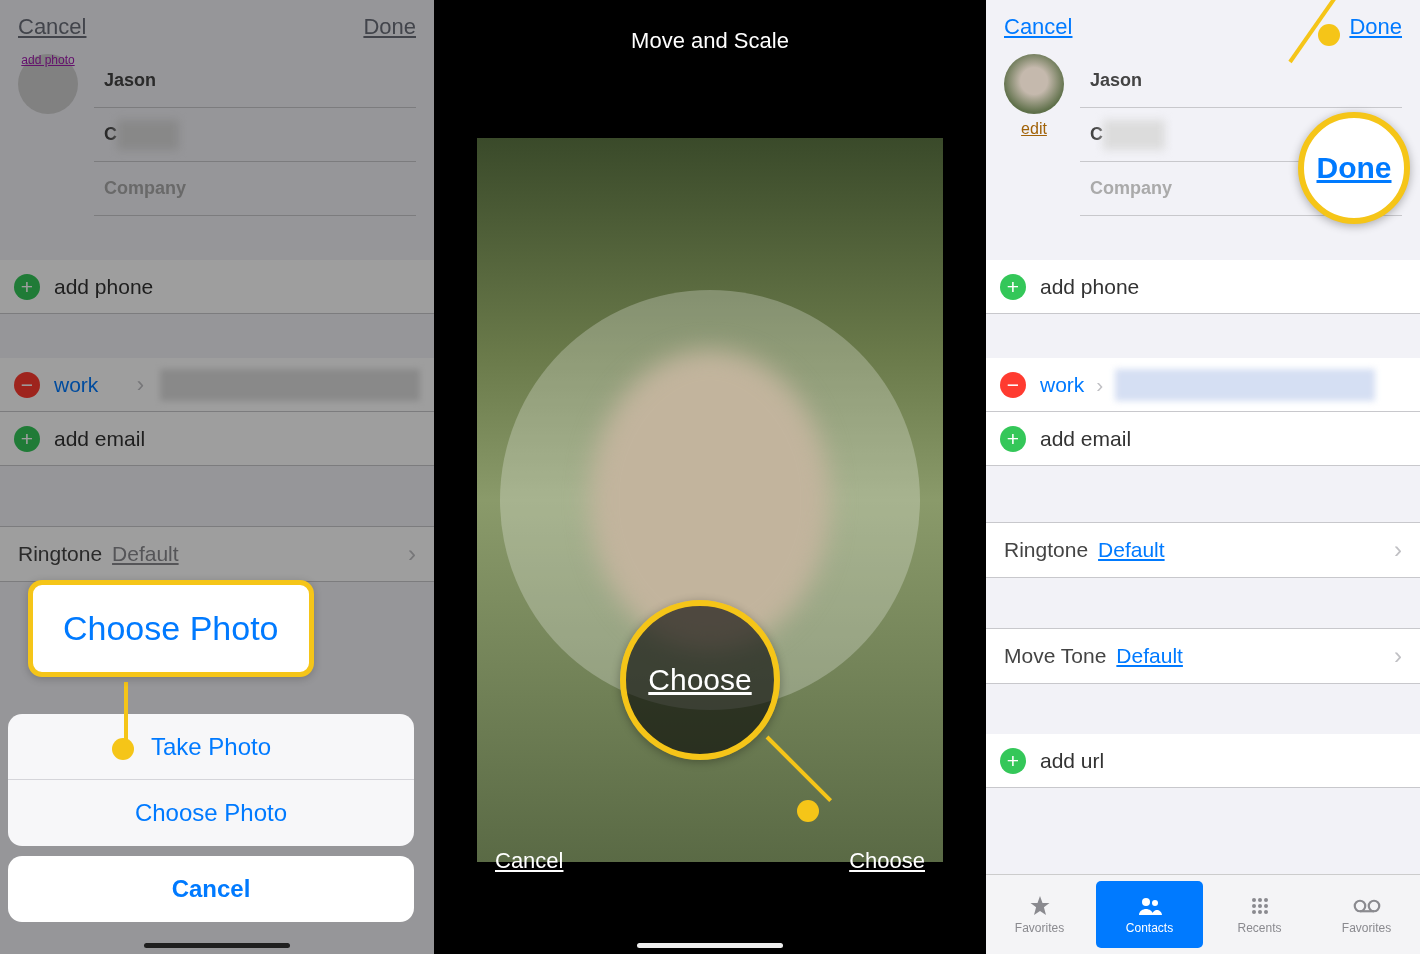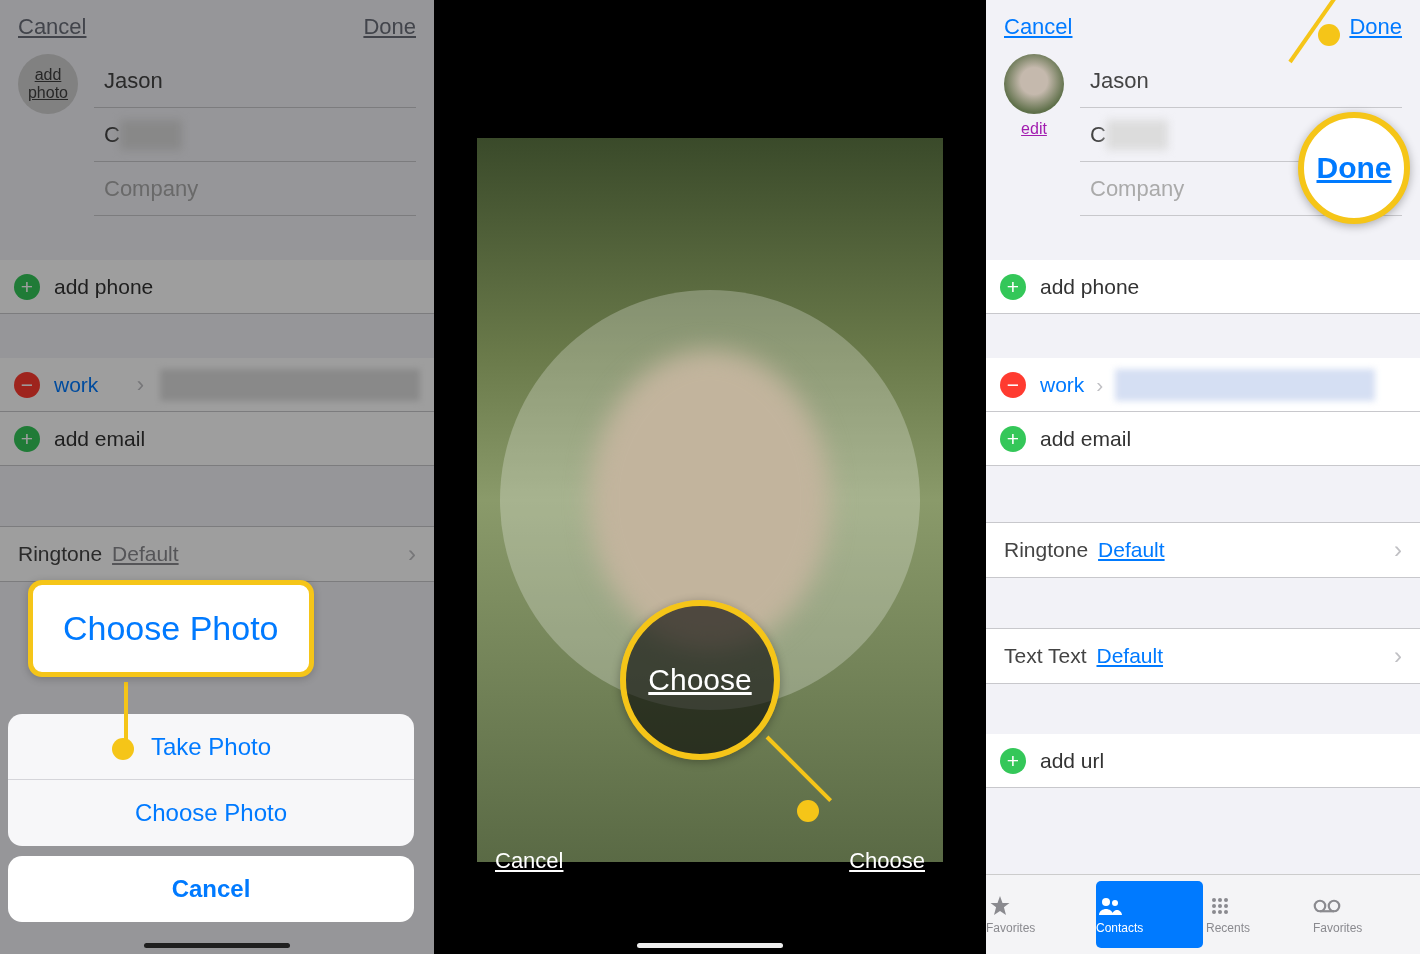--- a/index.html
+++ b/index.html
@@ -9,26 +9,26 @@
   .panel-mid { width: 466px; background:  #000; }
   .panel-right { width: 434px; background: #f2f2f7; }
   .black-gap { width: 43px; background: #000; }
 
   
   .nav { display: flex; justify-content: space-between; padding: 14px 18px 6px; font-size: 22px; }
   .nav a { color: #007aff; text-decoration: none; }
   .dim .nav a { color: #6b6f7a; text-decoration: underline; }
 
   .contact-head { display: flex; gap: 16px; padding: 8px 18px 0; }
-  .avatar { width: 60px; height: 60px; border-radius: 50%; background: #d0d0d0; display:flex; align-items:center; justify-content:center; text-align:center; font-size:16px; color:#404040; line-height:1.1; }
+  .avatar { width: 60px; height: 60px; border-radius: 50%; background: #d0d0d0; display:flex; align-items:flex-start; justify-content:center; text-align:center; font-size:12px; color:#a21caf; line-height:1.1; }
   .avatar.photo { background: radial-gradient(circle at 50% 45%, #c5b9ad 30%, #5f704a 70%); }
-  .edit-link { font-size:16px; color:#a21caf; text-align:center; margin-top:6px; text-decoration:underline; }
+  .edit-link { font-size:16px; color:#a16207; text-align:center; margin-top:6px; text-decoration:underline; }
 
   .fields { flex:1; }
-  .field { height:54px; border-bottom:1px solid #c8c8cc; display:flex; align-items:center; font-size:22px; color:#444; padding-left:10px; }
+  .field { height:54px; border-bottom:1px solid #c8c8cc; display:flex; align-items:center; font-size:18px; color:#444; padding-left:10px;font-weight:bold; }
   .field .blur { filter: blur(4px); background:#dcdcdc; display:inline-block; height:30px; width:62px; }
 
   .section-gap { height:44px; }
 
   .row { display:flex; align-items:center; height:54px; border-bottom:1px solid #c8c8cc; background:#fff; padding:0 14px; font-size:21px; color:#333; }
   .row .icon-btn { width:26px; height:26px; border-radius:50%; display:flex; align-items:center; justify-content:center; margin-right:14px; }
   .icon-add { background:#34c759; color:#fff; }
   .icon-del { background:#ff3b30; color:#fff; }
   .row .chev { margin-left:auto; color:#c0c0c4; font-size:22px; }
   .row .label-blue { color:#007aff; margin-right:12px; }
@@ -61,21 +61,21 @@
   .callout-bubble { position:absolute; background:#fff; border:5px solid #f5c518; border-radius:14px; padding:24px 30px; font-size:34px; color:#007aff; z-index:5; box-shadow:0 2px 8px rgba(0,0,0,0.2); }
   .callout-circle { position:absolute; border:6px solid #f5c518; border-radius:50%; background:rgba(0,0,0,0.0); box-shadow:0 2px 10px rgba(0,0,0,0.3); z-index:4; }
   .callout-circle.white { background:#fff; display:flex; align-items:center; justify-content:center; }
   .callout-circle .txt { font-size:30px; color:#007aff; text-decoration:underline; font-weight:600; }
   .callout-circle .txt-white { font-size:30px; color:#fff; text-decoration:underline; }
   .dot { position:absolute; width:22px; height:22px; background:#f5c518; border-radius:50%; z-index:6; }
   .leader { position:absolute; height:4px; background:#f5c518; transform-origin:left center; z-index:4; }
 
   
   .tabbar { position:absolute; left:0; right:0; bottom:0; height:80px; background:#f4f4f6; border-top:1px solid #ccc; display:flex; }
-  .tab { flex:1; display:flex; flex-direction:column; justify-content:center; font-size:12px; color:#8a8a8f; gap:3px; }
+  .tab { flex:1; display:flex; flex-direction:column; align-items:center; justify-content:center; font-size:12px; color:#8a8a8f; gap:3px; }
   .tab.active { background:#007aff; color:#fff; border-radius:5px; margin:6px 3px; }
   .tab svg { width:28px; height:24px; }
 
   .home-ind { position:absolute; bottom:6px; left:50%; transform:translateX(-50%); width:146px; height:5px; background:#333; border-radius:3px; }
   .panel-mid .home-ind { background:#eee; }
 
   .content-body { position:relative; z-index:1; }
   .bg-rows { background:#fff; }
 </style>
 </head>
@@ -144,20 +144,21 @@
    <span>Choose Photo</span>
  </div>
  <div class="leader" style="left:126px; top:680px; width:70px; transform:rotate(90deg);"></div>
  <div class="dot" style="left:112px; top:738px;"></div>
  <div class="home-ind"></div>
 </div>
 
 <div class="panel black-gap"></div>
 
 <div class="panel panel-mid">
+  <div class="mid-title">Move and Scale</div>
   <div class="mid-photo">
     <div class="crop-circle">
       <div class="pixel-face"></div>
     </div>
   </div>
   <div class="mid-bottom">
     <a href="#">Cancel</a>
     <a href="#">Choose</a>
   </div>
 
@@ -211,21 +212,21 @@
     <span>add email</span>
   </div>
   <div class="section-gap" style="height:56px"></div>
   <div class="setting">
     <span>Ringtone</span>
     <span class="val" style="text-decoration:underline">Default</span>
     <span class="chev">›</span>
   </div>
   <div class="section-gap" style="height:50px"></div>
   <div class="setting">
-    <span>Text Text</span>
+    <span>Move Tone</span>
     <span class="val" style="text-decoration:underline">Default</span>
     <span class="chev">›</span>
   </div>
   <div class="section-gap" style="height:50px"></div>
   <div class="row bg-rows">
     <span class="icon-btn icon-add">+</span>
     <span>add url</span>
   </div>
 
   <div class="callout-circle white" style="right:10px; top:112px; width:112px; height:112px;">

